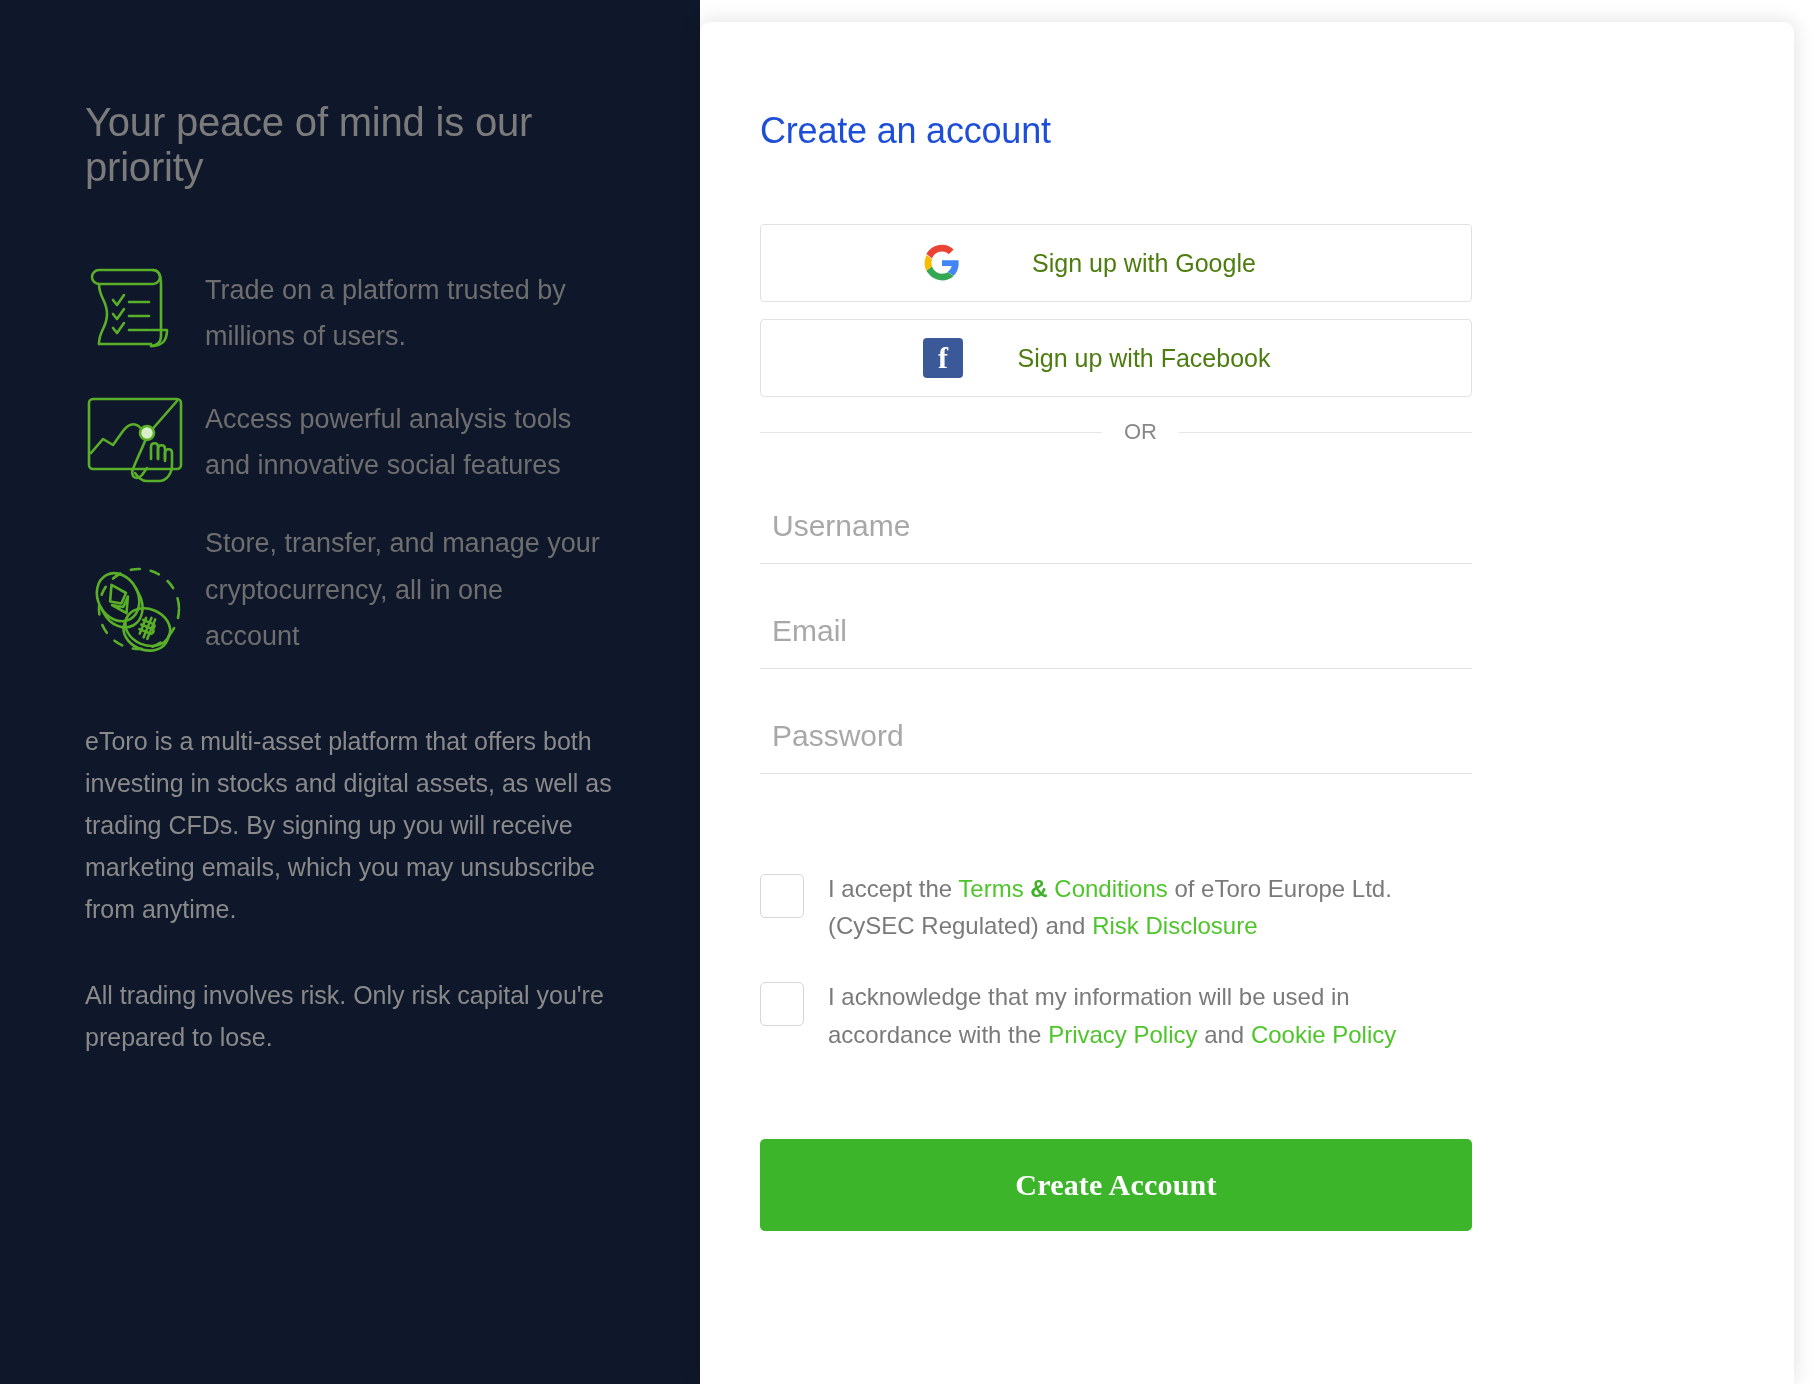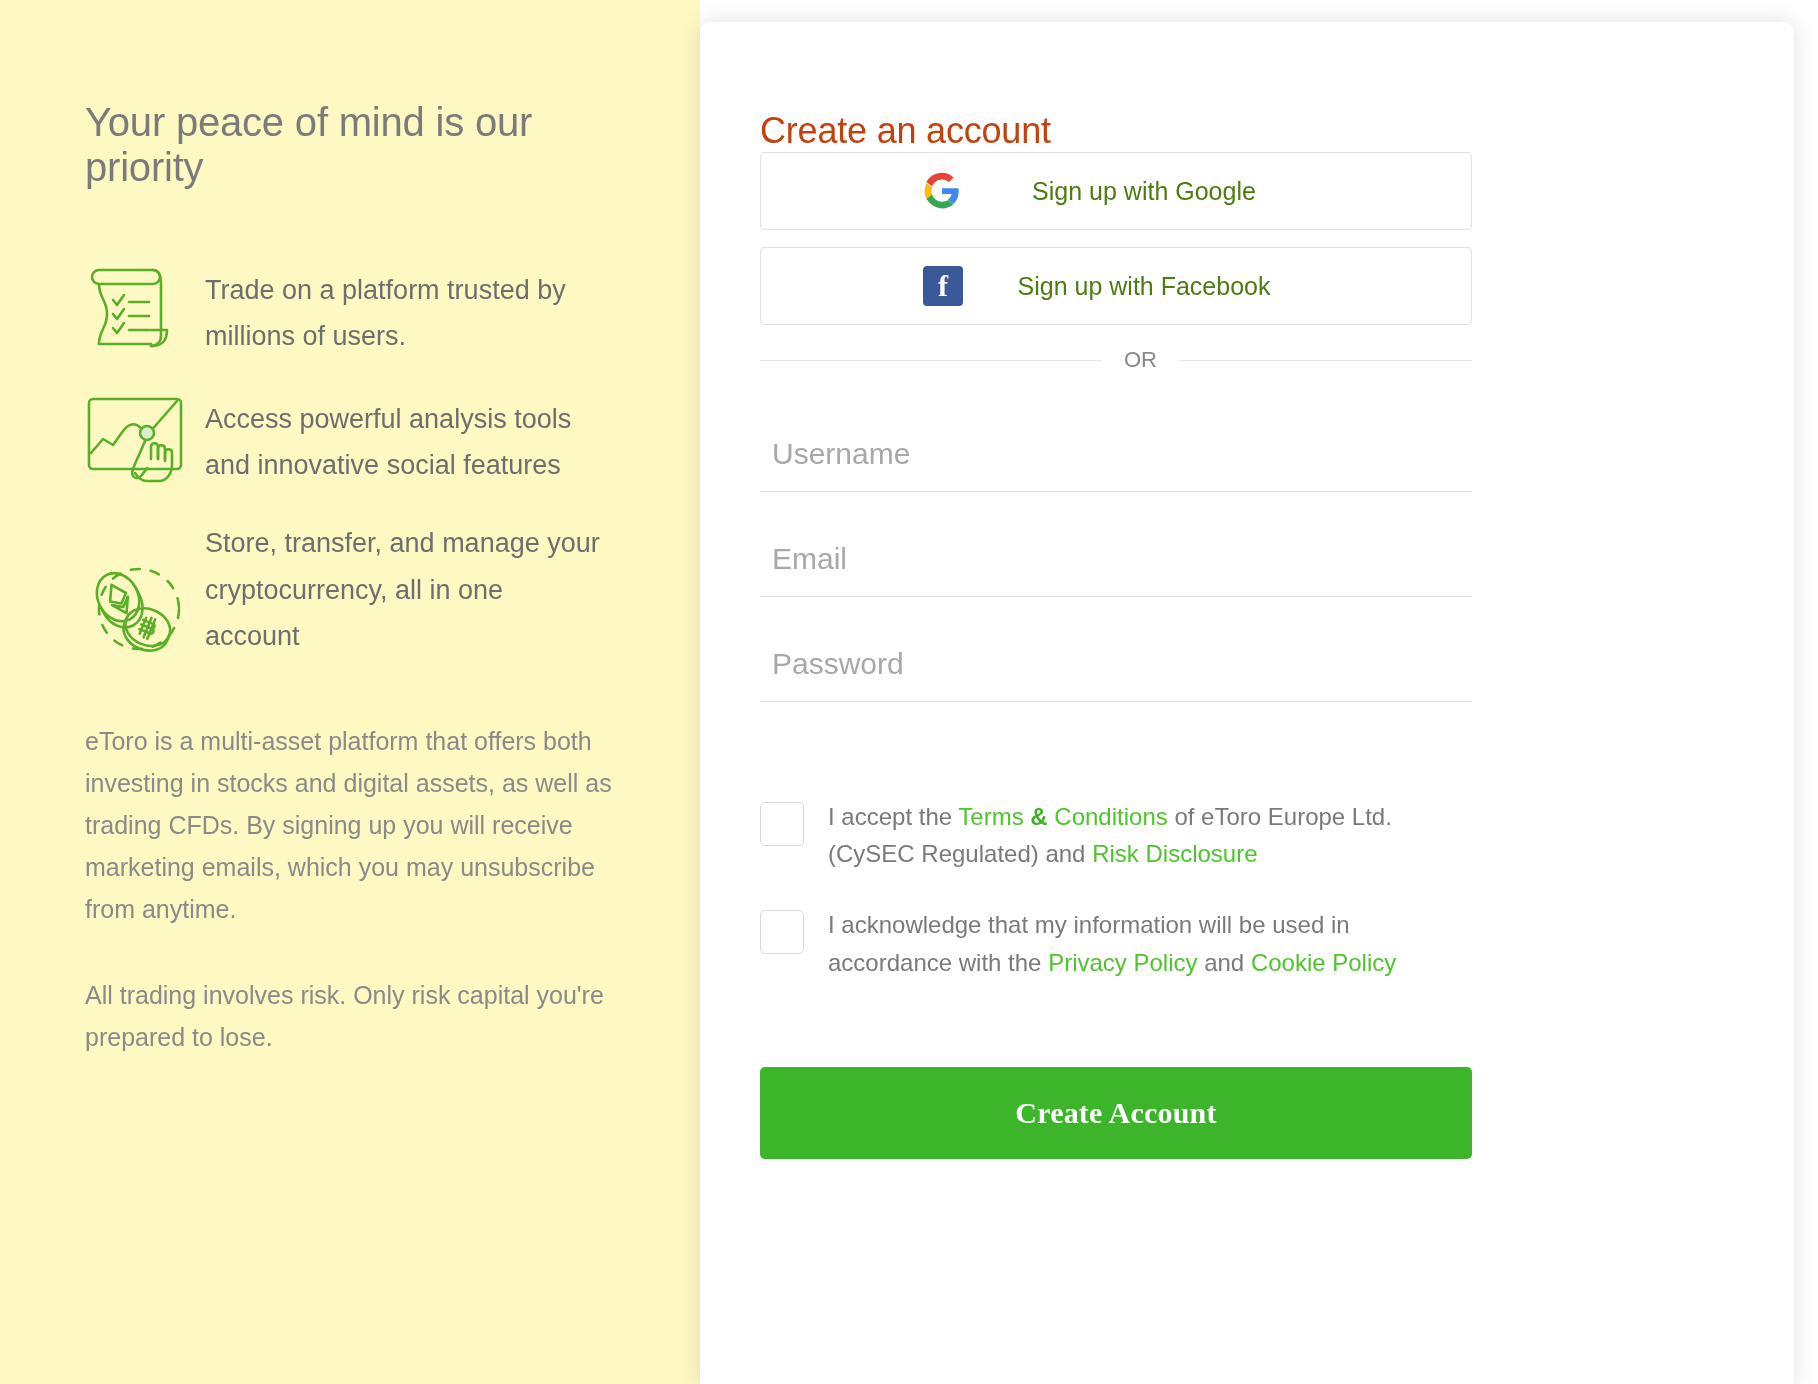--- a/index.html
+++ b/index.html
@@ -15,21 +15,21 @@
     width: 1818px;
     height: 1384px;
     background: #ffffff;
     display: flex;
   }
 
   
   .left-col {
     width: 700px;
     height: 100%;
-    background: #fef9c3;
+    background: #0f172a;
     padding: 100px 60px 0 85px;
     position: relative;
   }
   .headline {
     font-size: 40px;
     font-weight: 400;
     line-height: 1.13;
     color: #7b7b7b;
     letter-spacing: -0.2px;
     max-width: 470px;
@@ -79,22 +79,23 @@
     box-shadow: 0 0 22px rgba(0,0,0,0.13);
     padding: 88px 0 0 0;
   }
   .panel-inner {
     width: 712px;
     margin: 0 auto;
     margin-left: 60px;
   }
   .panel-title {
     font-size: 36px;
-    color: #c2410c;
-    font-weight: 400;
+    color: #1d4ed8;
+    font-weight: 400;
+    margin-bottom: 72px;
     letter-spacing: -0.2px;
   }
   .social-btn {
     width: 712px;
     height: 78px;
     border: 1px solid #e2e2e2;
     border-radius: 4px;
     background: #fff;
     display: flex;
     align-items: center;

